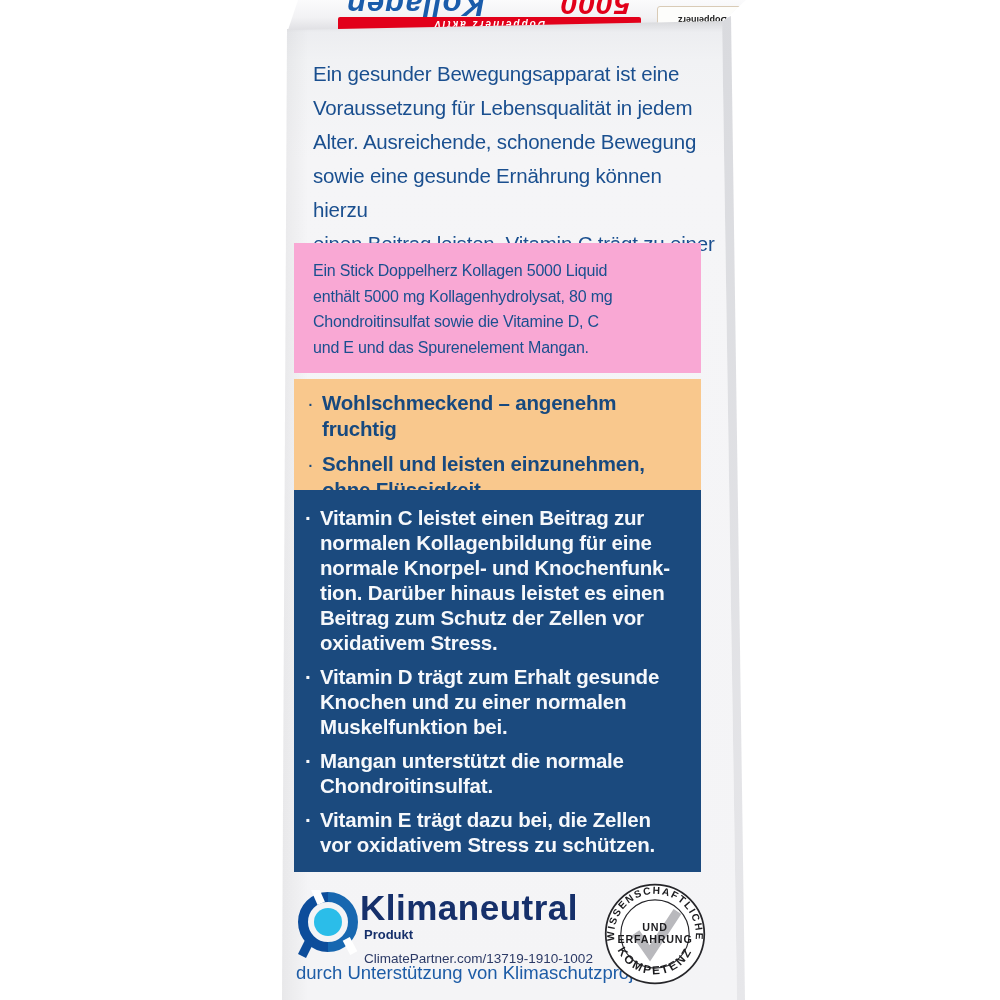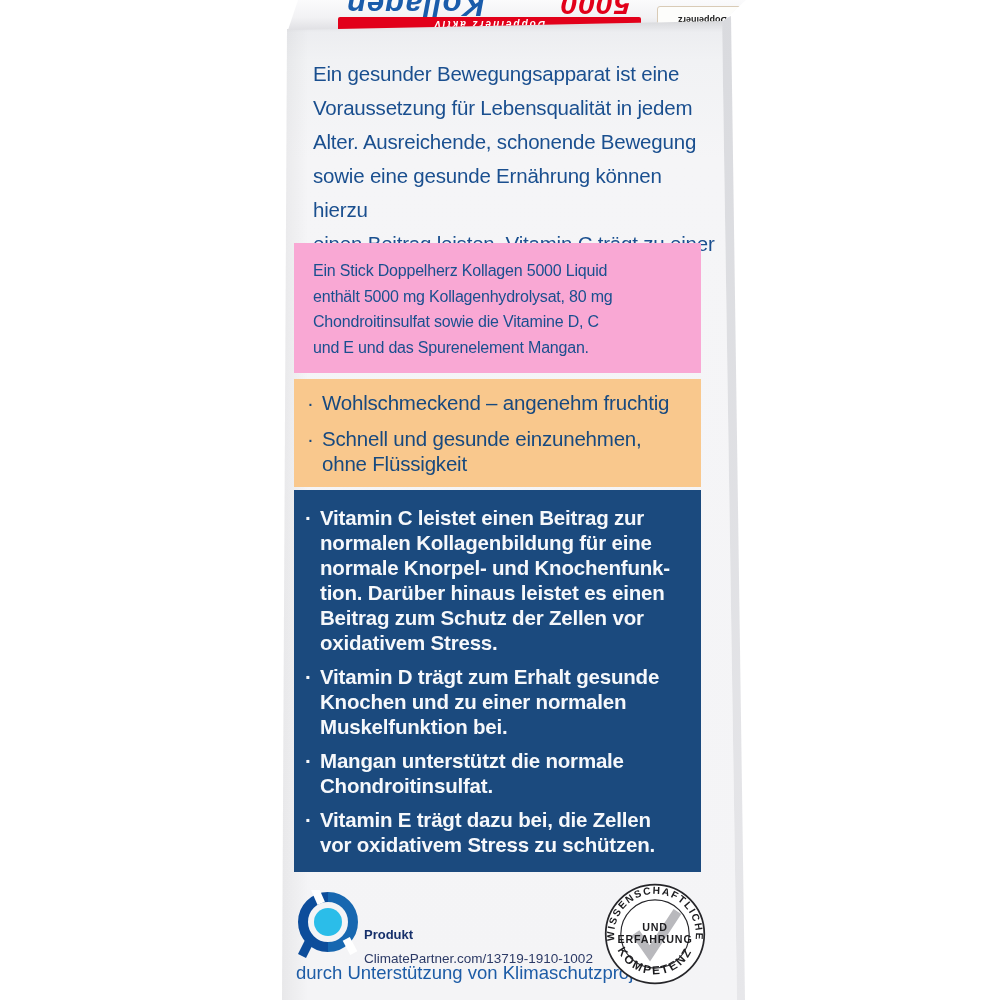--- a/index.html
+++ b/index.html
@@ -44,21 +44,21 @@
   .box-composition{top:243px;background:#f9a8d4;padding:15px 14px 13px 19px;
         font-size:16px;line-height:25.5px;color:#1a4f8f;letter-spacing:-0.2px;}
   .box-benefits{top:379px;background:#f9c88d;padding:11px 12px 10px 13px;
         font-size:20.5px;line-height:25.5px;color:#17497f;letter-spacing:-0.2px;}
   .box-claims{top:490px;background:#1b4a7e;padding:15px 10px 15px 11px;
         font-size:20.5px;line-height:25px;color:#f6f8fb;font-weight:bold;letter-spacing:-0.2px;}
   .bullet-row{display:flex;}
   .bullet-row + .bullet-row{margin-top:10px;}
   .box-claims .bullet-row + .bullet-row{margin-top:9px;}
   .bullet-marker{width:15px;flex:0 0 15px;text-align:left;}
-  .bullet-text{flex:1;}
+  .bullet-text{flex:1;font-weight:bold;}
 
   
   .cp-logo{position:absolute;left:296px;top:890px;}
   .climate-title{position:absolute;left:360px;top:888px;font-size:35px;font-weight:bold;
         color:#16306b;letter-spacing:0.5px;}
   .climate-subtitle{position:absolute;left:364px;top:927px;font-size:13px;font-weight:bold;color:#16306b;}
   .climate-url{position:absolute;left:364px;top:951px;font-size:13.5px;color:#2c3a66;}
   .climate-caption{position:absolute;left:296px;top:962px;font-size:18.5px;color:#1d5ca6;}
   .seal{position:absolute;left:604px;top:883px;}
 </style>
@@ -97,21 +97,21 @@
 und E und das Spurenelement Mangan.</div>
   </div>
 
   <div class="box box-benefits">
     <div class="bullet-row">
       <span class="bullet-marker">·</span>
       <span class="bullet-text lines">Wohlschmeckend – angenehm fruchtig</span>
     </div>
     <div class="bullet-row">
       <span class="bullet-marker">·</span>
-      <span class="bullet-text lines">Schnell und gesunde einzunehmen,
+      <span class="bullet-text lines">Schnell und leisten einzunehmen,
 ohne Flüssigkeit</span>
     </div>
   </div>
 
   <div class="box box-claims">
     <div class="bullet-row">
       <span class="bullet-marker">·</span>
       <span class="bullet-text lines">Vitamin C leistet einen Beitrag zur
 normalen Kollagenbildung für eine
 normale Knorpel- und Knochenfunk-
@@ -138,20 +138,21 @@
   </div>
 
   <svg class="cp-logo" width="64" height="72" viewBox="0 0 64 72">
     <path d="M 32 7 A 25 25 0 0 1 32 57" fill="none" stroke="#1767b0" stroke-width="10"></path>
     <path d="M 32 57 A 25 25 0 0 1 32 7" fill="none" stroke="#0d4d9b" stroke-width="10"></path>
     <rect x="18" y="-2" width="8" height="16" fill="#ffffff" transform="rotate(-24 22 6)"></rect>
     <rect x="50" y="48" width="8" height="16" fill="#ffffff" transform="rotate(-28 54 56)"></rect>
     <path d="M 14 50 L 6 66" stroke="#0d4d9b" stroke-width="9" fill="none"></path>
     <circle cx="32" cy="32" r="14" fill="#2bbde9"></circle>
   </svg>
+  <div class="climate-title">Klimaneutral</div>
   <div class="climate-subtitle">Produkt</div>
   <div class="climate-url">ClimatePartner.com/13719-1910-1002</div>
   <div class="climate-caption">durch Unterstützung von Klimaschutzprojekten</div>
 
   <svg class="seal" width="102" height="102" viewBox="0 0 100 100">
     <defs>
       <path id="arcTop" d="M 13,66 A 40,40 0 1 1 87,66" fill="none"></path>
       <path id="arcBottom" d="M 12,62 A 40,40 0 0 0 88,62" fill="none"></path>
     </defs>
     <circle cx="50" cy="50" r="48.3" fill="#ffffff" stroke="#26262a" stroke-width="1.7"></circle>

